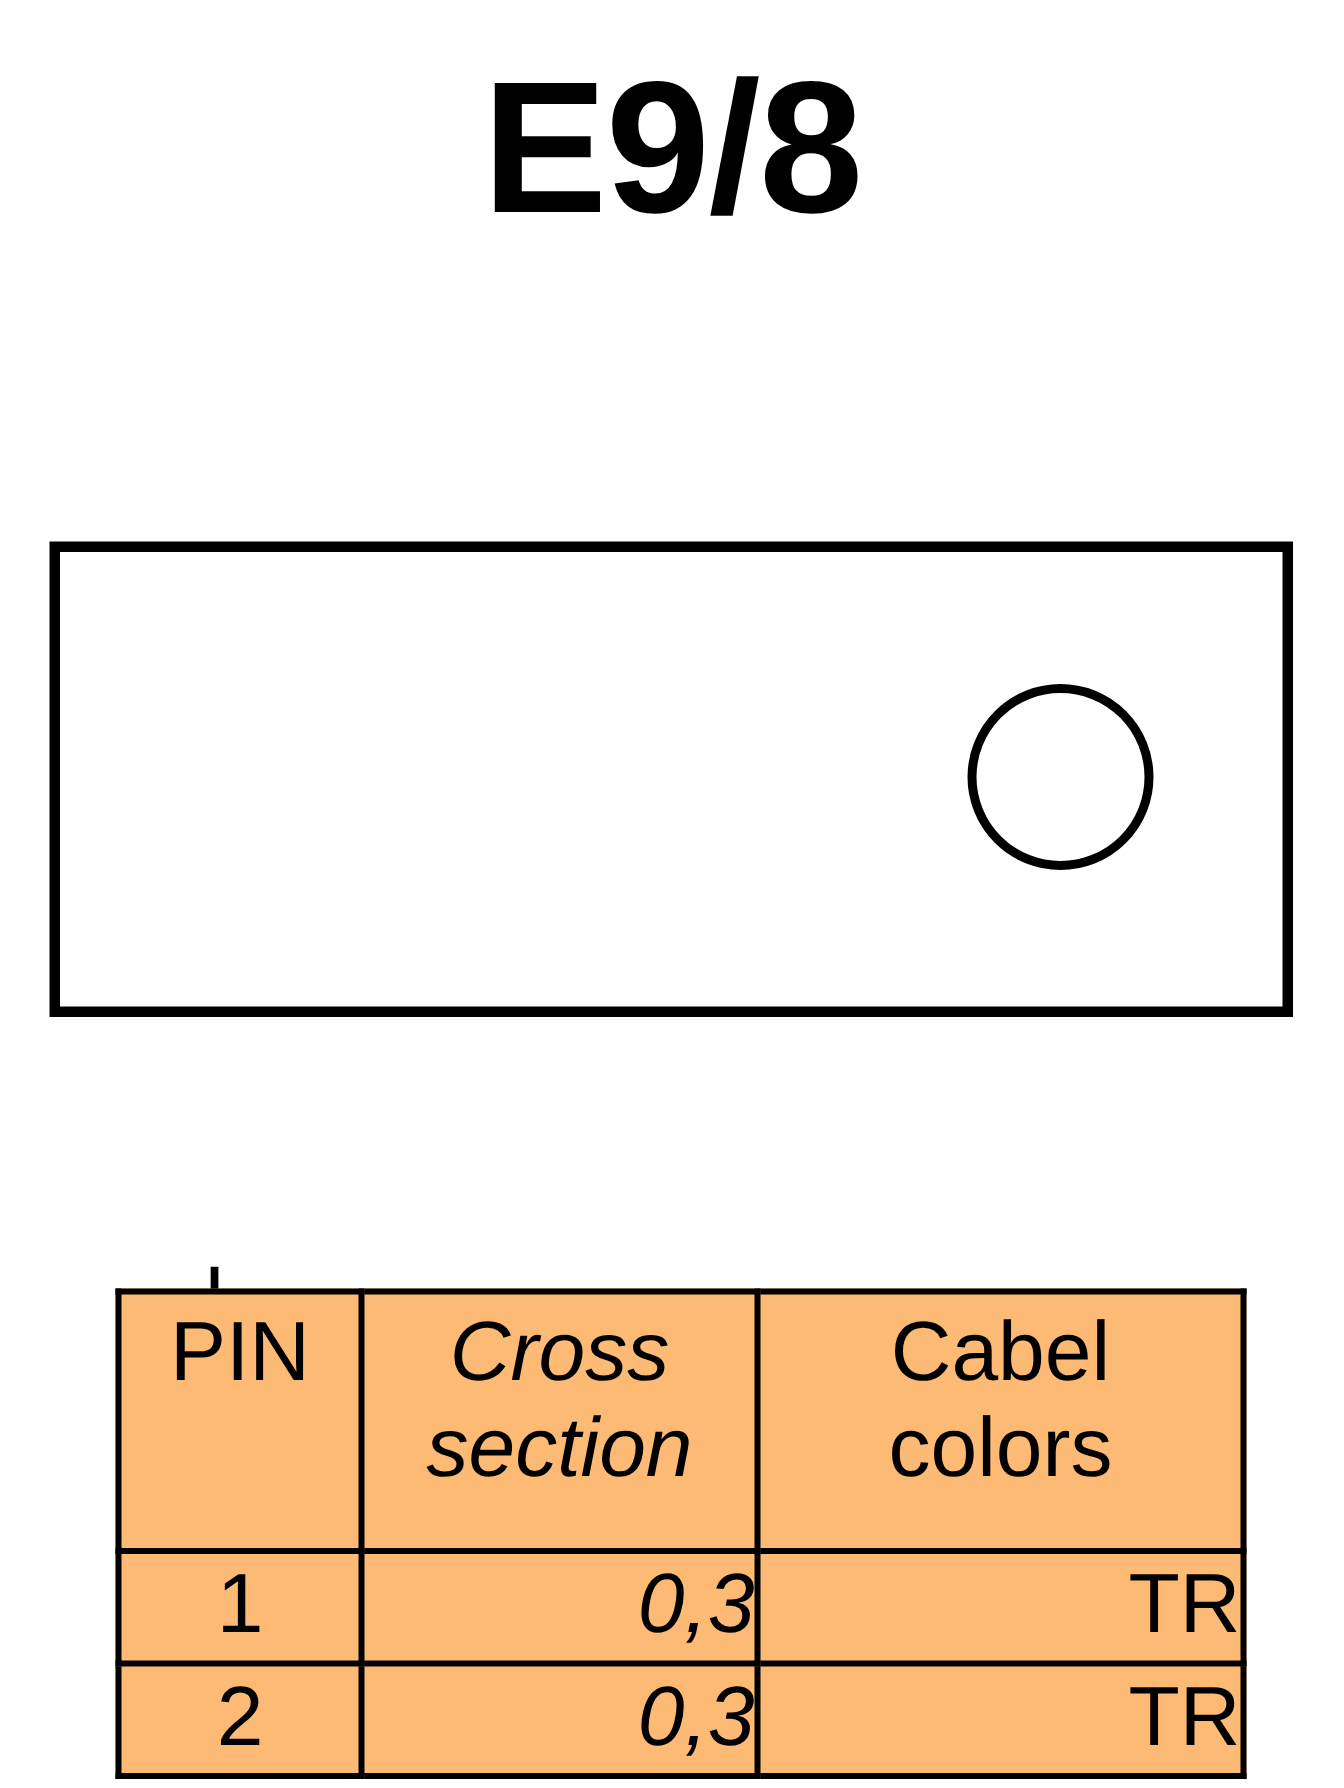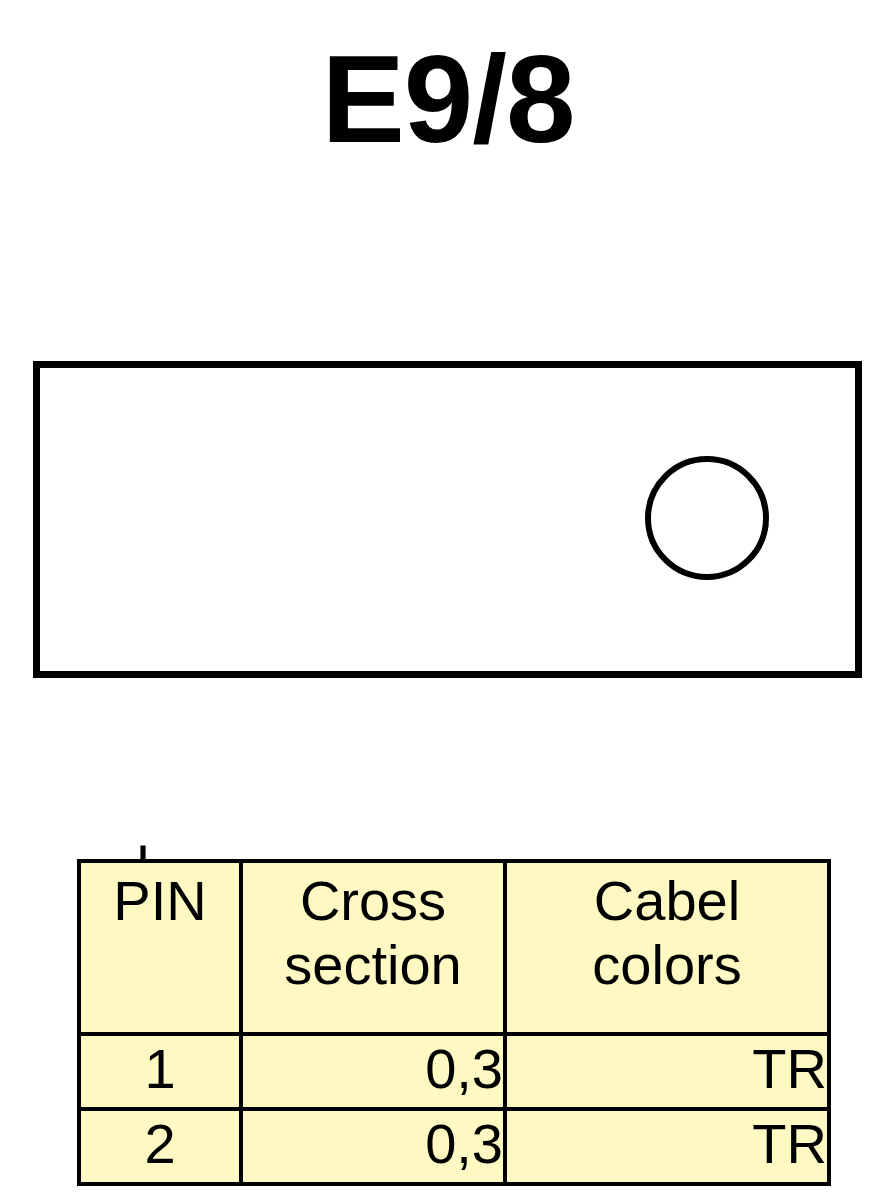--- a/index.html
+++ b/index.html
@@ -94,32 +94,32 @@
   }
 
   
   .pin-table {
     position: absolute;
     left: 77px;
     top: 859px;
     width: 738px;
     border-collapse: collapse;
     table-layout: fixed;
-    background: #fef9c3;
+    background: #fdba74;
   }
   .pin-table td {
     border: 4px solid #000000;
     font-size: 56px;
     line-height: 64px;
     padding: 0;
     vertical-align: top;
     white-space: pre-line;
   }
   .pin-table .col-pin    { width: 158px; }
-  .pin-table .col-cross  { width: 260px; }
+  .pin-table .col-cross  { width: 260px; font-style: italic; }
   .pin-table .col-colors { width: 320px; }
 
   .pin-table thead td {
     height: 163px;
     text-align: center;
     padding-top: 6px;
   }
   .pin-table tbody td {
     height: 70px;
     padding-top: 1px;

